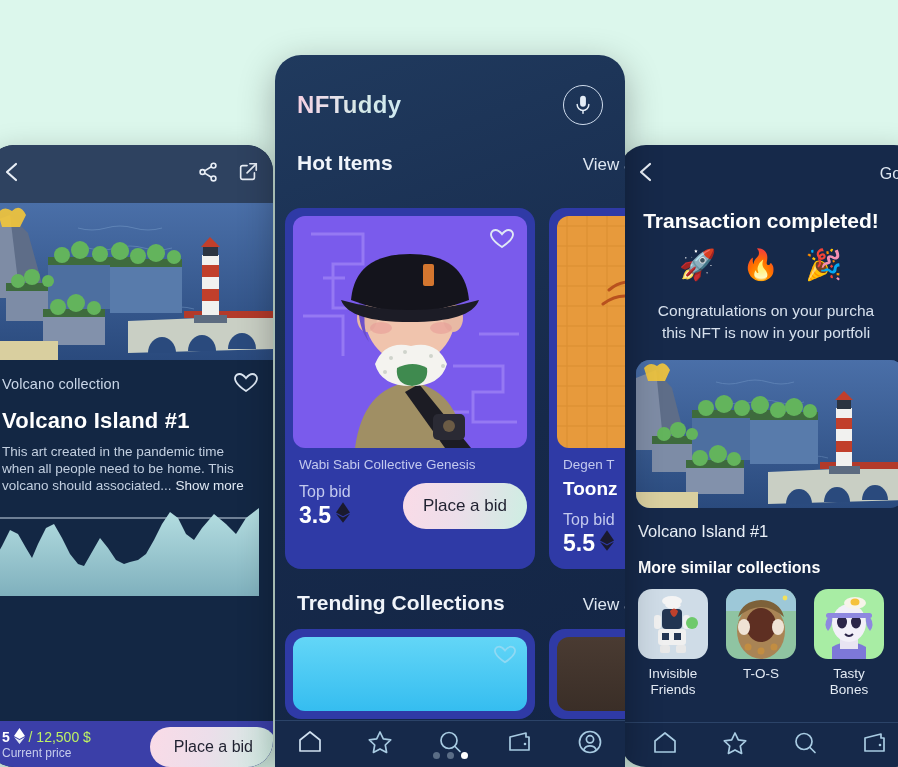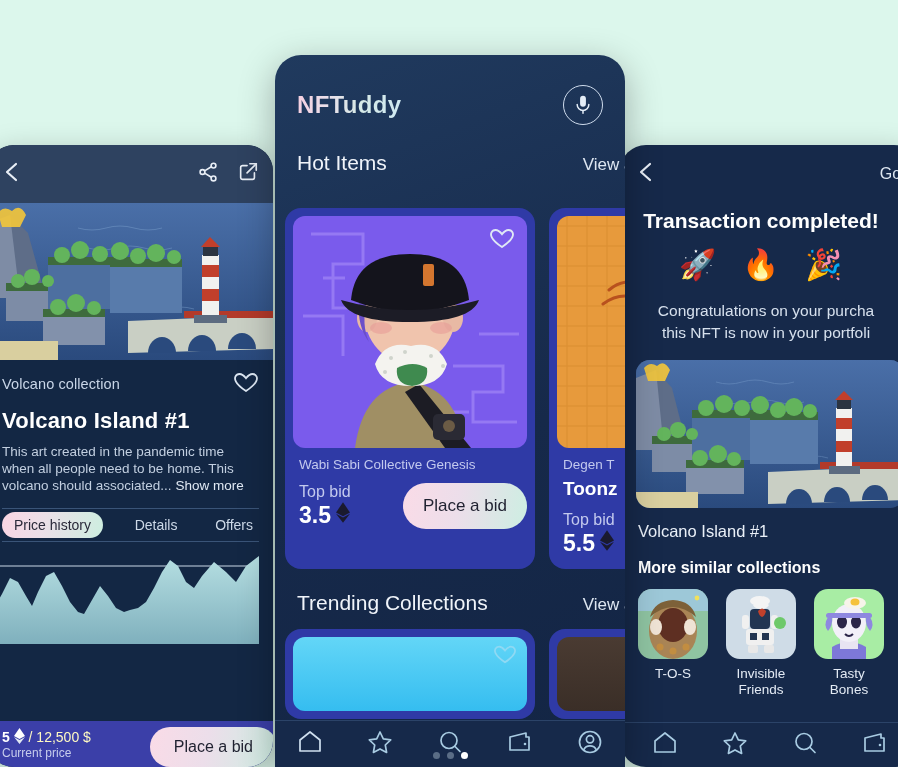--- a/index.html
+++ b/index.html
@@ -64,21 +64,21 @@
 
   .chart-wrap { position:relative; margin-top:10px; height:92px; }
   .chart-wrap svg { display:block; width:285px; height:92px; margin-left:-14px; }
 
   .lp-cta {
     position:absolute; left:0; bottom:0; width:100%; height:46px;
     background:#3b3fa8; display:flex; align-items:center; justify-content:space-between;
     padding:0 14px;
   }
   .cta-price { font-size:14px; color:#fff; font-weight:bold; }
-  .cta-price .usd { font-weight:normal; color:#fef9c3; }
+  .cta-price .usd { font-weight:normal; color:#bef264; }
   .cta-sub { font-size:12px; color:#c7cdec; margin-top:1px; }
   .bid-btn {
     background:linear-gradient(100deg,#fadbe7 0%,#ecdeea 45%,#cdeee2 100%);
     color:#1f2130; font-size:16px; border-radius:22px; padding:11px 24px;
     border:none; white-space:nowrap; margin-right:-18px; margin-bottom:-6px;
     font-family:"Liberation Sans", sans-serif;
   }
 
   
   #panel-center {
@@ -92,21 +92,21 @@
   .brand {
     font-size:24px; font-weight:bold; letter-spacing:.3px;
     background:linear-gradient(95deg,#f6cfe0 0%,#eae0ea 30%,#d6e9e6 60%,#cfe9f2 100%);
     -webkit-background-clip:text; background-clip:text; color:transparent;
   }
   .mic-btn {
     width:40px; height:40px; border-radius:50%; border:1.6px solid #cfdced;
     display:flex; align-items:center; justify-content:center;
   }
   .section-row { display:flex; align-items:baseline; justify-content:space-between; padding:26px 22px 0 22px; }
-  .section-title { font-size:21px; font-weight:normal; color:#f0f4fa; }
+  .section-title { font-size:21px; font-weight:bold; color:#f0f4fa; }
   .view-all { font-size:17px; color:#dde6f1; white-space:nowrap; margin-right:-38px;}
 
   .cards-row { display:flex; gap:14px; padding:16px 0 0 10px; }
   .nft-card {
     background:#2f3aa6; border-radius:16px; padding:8px 8px 12px 8px;
     width:250px; flex:none;margin-top:17px;
   }
   .nft-art { width:100%; height:232px; border-radius:12px; overflow:hidden; position:relative; }
   .nft-art svg { display:block; width:100%; height:100%; }
   .heart { position:absolute; right:12px; top:10px; }
@@ -270,27 +270,20 @@
       </span>
     </div>
 
     <div class="nft-title">Volcano Island #1</div>
 
     <div class="nft-desc">
       <span>This art created in the pandemic time when all people need to be home. This volcano should associated...</span>
       <span class="show-more">Show more</span>
     </div>
 
-    <div class="tabs-row">
-      <span class="tab active">Price history</span>
-      <span class="tab-spacer"></span>
-      <span class="tab">Details</span>
-      <span class="tab-spacer"></span>
-      <span class="tab">Offers</span>
-    </div>
 
   </div>
 
   <div class="chart-wrap">
     <svg viewBox="0 0 285 92" preserveAspectRatio="none">
       <defs>
         <linearGradient id="areaFill" x1="0" y1="0" x2="0" y2="1">
           <stop offset="0" stop-color="#b6dfe2"></stop>
             <stop offset="1" stop-color="#7fb0bd"></stop>
         </linearGradient>
@@ -587,56 +580,56 @@
     </svg>
   </div>
 
   <div class="rp-name">Volcano Island #1</div>
   <div class="rp-more">More similar collections</div>
 
   <div class="thumbs">
     <div class="thumb-item">
       <div class="thumb">
         <svg viewBox="0 0 70 70">
+          <rect width="70" height="70" fill="#cfdce7"></rect>
+          <rect x="24" y="20" width="20" height="20" rx="4" fill="#223552"></rect>
+          <path d="M27 16 q8 -8 16 0 q-2 4 -8 4 q-6 0 -8 -4z" fill="#f4f4f4"></path>
+          <ellipse cx="34" cy="12" rx="10" ry="5" fill="#f4f4f4"></ellipse>
+          <path d="M32 22 q4 -5 8 0 q-1 5 -4 6 q-3 -1 -4 -6z" fill="#c0412c"></path>
+          <rect x="20" y="40" width="28" height="16" rx="3" fill="#f0f0f0"></rect>
+          <rect x="24" y="44" width="7" height="7" fill="#223552"></rect>
+            <rect x="36" y="44" width="7" height="7" fill="#223552"></rect>
+          <rect x="22" y="56" width="10" height="8" rx="2" fill="#e8e8e8"></rect>
+            <rect x="38" y="56" width="10" height="8" rx="2" fill="#e8e8e8"></rect>
+          <rect x="16" y="26" width="7" height="14" rx="3" fill="#f0f0f0"></rect>
+          <rect x="45" y="26" width="7" height="14" rx="3" fill="#f0f0f0"></rect>
+          <circle cx="54" cy="34" r="6" fill="#6ec96b"></circle>
+        </svg>
+      </div>
+      <div class="thumb-lab">Invisible Friends</div>
+    </div>
+    <div class="thumb-item">
+      <div class="thumb">
+        <svg viewBox="0 0 70 70">
           <rect width="70" height="70" fill="#8fc4a2"></rect>
           <rect y="0" width="70" height="22" fill="#9dc8d8"></rect>
           <circle cx="59" cy="9" r="2.4" fill="#f2e15c"></circle>
           <ellipse cx="35" cy="42" rx="24" ry="28" fill="#a98455"></ellipse>
           <path d="M12 28 q23 -20 46 0 q-4 -16 -23 -17 q-19 1 -23 17z" fill="#7d6139"></path>
           <ellipse cx="35" cy="36" rx="15" ry="17" fill="#5e2f22"></ellipse>
           <ellipse cx="18" cy="38" rx="6" ry="8" fill="#efe3d5"></ellipse>
           <ellipse cx="52" cy="38" rx="6" ry="8" fill="#efe3d5"></ellipse>
           <g fill="#c9903c" opacity=".8">
               <circle cx="22" cy="58" r="3.5"></circle>
               <circle cx="35" cy="62" r="3.5"></circle>
               <circle cx="48" cy="58" r="3.5"></circle>
             </g>
         </svg>
       </div>
       <div class="thumb-lab">T-O-S</div>
-    </div>
-    <div class="thumb-item">
-      <div class="thumb">
-        <svg viewBox="0 0 70 70">
-          <rect width="70" height="70" fill="#cfdce7"></rect>
-          <rect x="24" y="20" width="20" height="20" rx="4" fill="#223552"></rect>
-          <path d="M27 16 q8 -8 16 0 q-2 4 -8 4 q-6 0 -8 -4z" fill="#f4f4f4"></path>
-          <ellipse cx="34" cy="12" rx="10" ry="5" fill="#f4f4f4"></ellipse>
-          <path d="M32 22 q4 -5 8 0 q-1 5 -4 6 q-3 -1 -4 -6z" fill="#c0412c"></path>
-          <rect x="20" y="40" width="28" height="16" rx="3" fill="#f0f0f0"></rect>
-          <rect x="24" y="44" width="7" height="7" fill="#223552"></rect>
-            <rect x="36" y="44" width="7" height="7" fill="#223552"></rect>
-          <rect x="22" y="56" width="10" height="8" rx="2" fill="#e8e8e8"></rect>
-            <rect x="38" y="56" width="10" height="8" rx="2" fill="#e8e8e8"></rect>
-          <rect x="16" y="26" width="7" height="14" rx="3" fill="#f0f0f0"></rect>
-          <rect x="45" y="26" width="7" height="14" rx="3" fill="#f0f0f0"></rect>
-          <circle cx="54" cy="34" r="6" fill="#6ec96b"></circle>
-        </svg>
-      </div>
-      <div class="thumb-lab">Invisible Friends</div>
     </div>
     <div class="thumb-item">
       <div class="thumb">
         <svg viewBox="0 0 70 70">
           <rect width="70" height="70" fill="#a8eda4"></rect>
           <path d="M18 58 q17 -10 34 0 v12 h-34z" fill="#7d78d8"></path>
           <rect x="26" y="48" width="18" height="12" fill="#e8e4f2"></rect>
           <ellipse cx="35" cy="34" rx="17" ry="19" fill="#f2f0f8"></ellipse>
           <ellipse cx="28" cy="33" rx="5" ry="6.5" fill="#2b2548"></ellipse>
           <ellipse cx="42" cy="33" rx="5" ry="6.5" fill="#2b2548"></ellipse>

